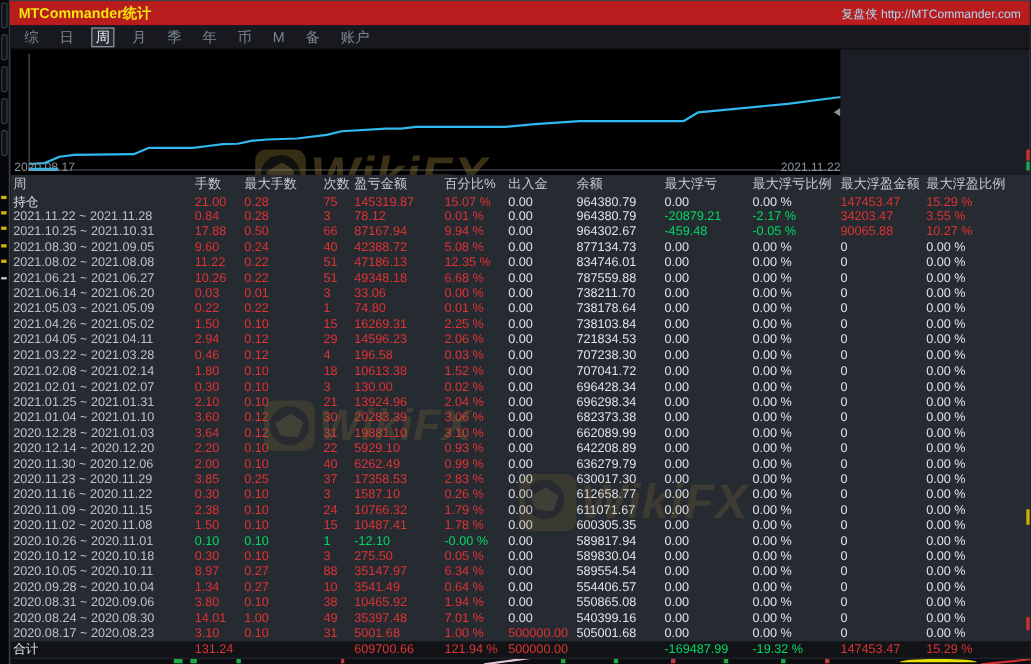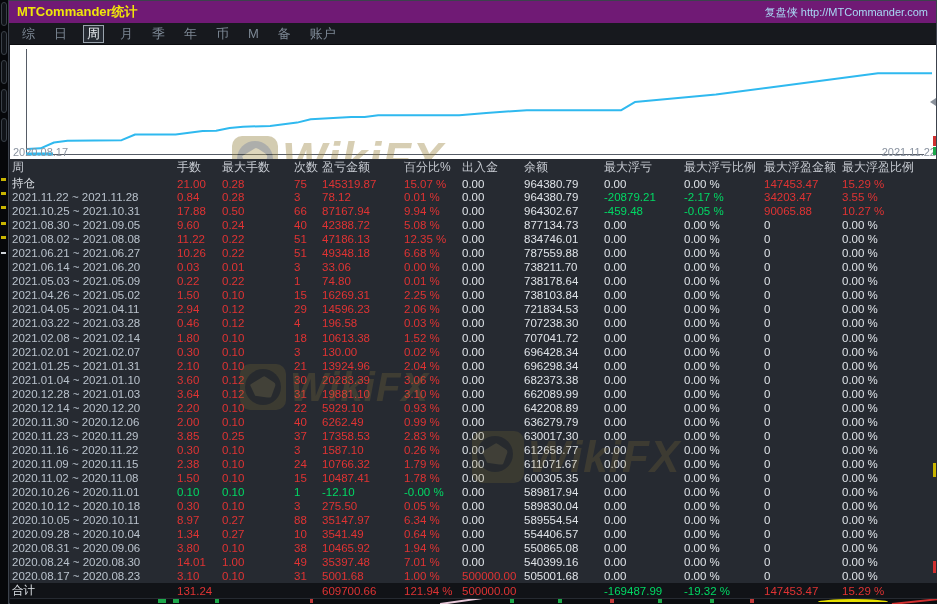--- a/index.html
+++ b/index.html
@@ -11,33 +11,33 @@
   #left-strip { position:absolute; left:0; top:0; width:8px; height:604px; background:#06070a; }
   .mini-slot { position:absolute; left:1px; width:6px; height:24px; border:1px solid #3a4least; border:1px solid #3a4048; border-radius:3px; background:#101318; }
   .yellow-dash { position:absolute; left:1px; width:5px; height:3px; background:#c8b400; }
   .white-dash { position:absolute; left:1px; width:5px; height:2px; background:#cfd3d8; }
 
   
   #win { position:absolute; left:8px; top:0; width:929px; height:604px;
          background:#1b1e25; border:1px solid #3c424c; }
 
   #titlebar { position:absolute; left:0; top:0; width:100%; height:22px;
-              background:#701a75; display:flex; align-items:center;
+              background:#b91c1c; display:flex; align-items:center;
               justify-content:space-between; padding:0 8px; }
   #title { color:#f0e60a; font-weight:bold; font-size:13px; }
   #brand { color:#a9d9f5; font-size:11px; }
 
   #menubar { position:absolute; left:0; top:22px; width:100%; height:22px;
              background:#17191e; display:flex; align-items:center; gap:13px;
              padding-left:10px; border-bottom:1px solid #0c0d10; }
   .menu-item { color:#7c8794; font-size:13px; padding:0 3px; line-height:16px; cursor:default; }
   .menu-item.selected { color:#e8ecf0; border:1px solid #9aa3ad; background:#262b33; }
 
-  #chart-panel { position:absolute; left:1px; top:44px; width:926px; height:114px;
-                 background:#ffffff; overflow:hidden; }
+  #chart-panel { position:absolute; left:1px; top:44px; width:754px; height:114px;
+                 background:#000000; overflow:hidden; }
   #chart-svg { position:absolute; left:0; top:0; }
   .axis-label { position:absolute; color:#8a93a0; font-size:11px; bottom:1px; }
   #axis-label-start { left:3px; }
   #axis-label-end { right:0; }
 
   
   .wm { position:absolute; display:flex; align-items:center; gap:4px;
         opacity:.38; pointer-events:none;text-align:right; }
   .wm-text { color:#98803a; font-size:47px; font-weight:bold; font-style:italic;
              letter-spacing:1px; }

